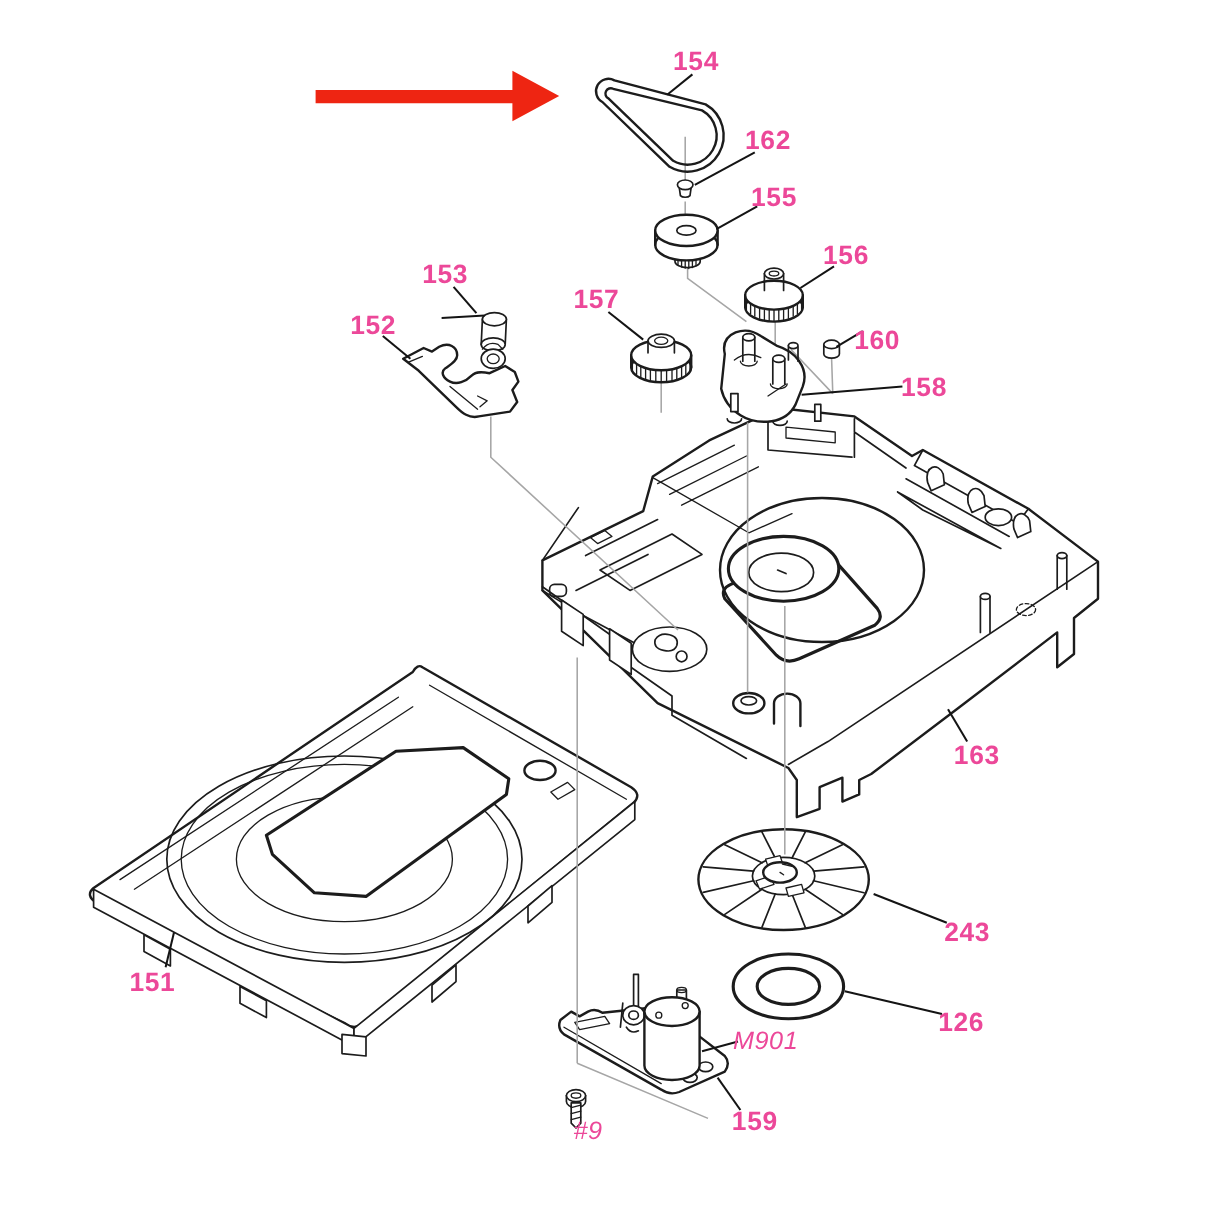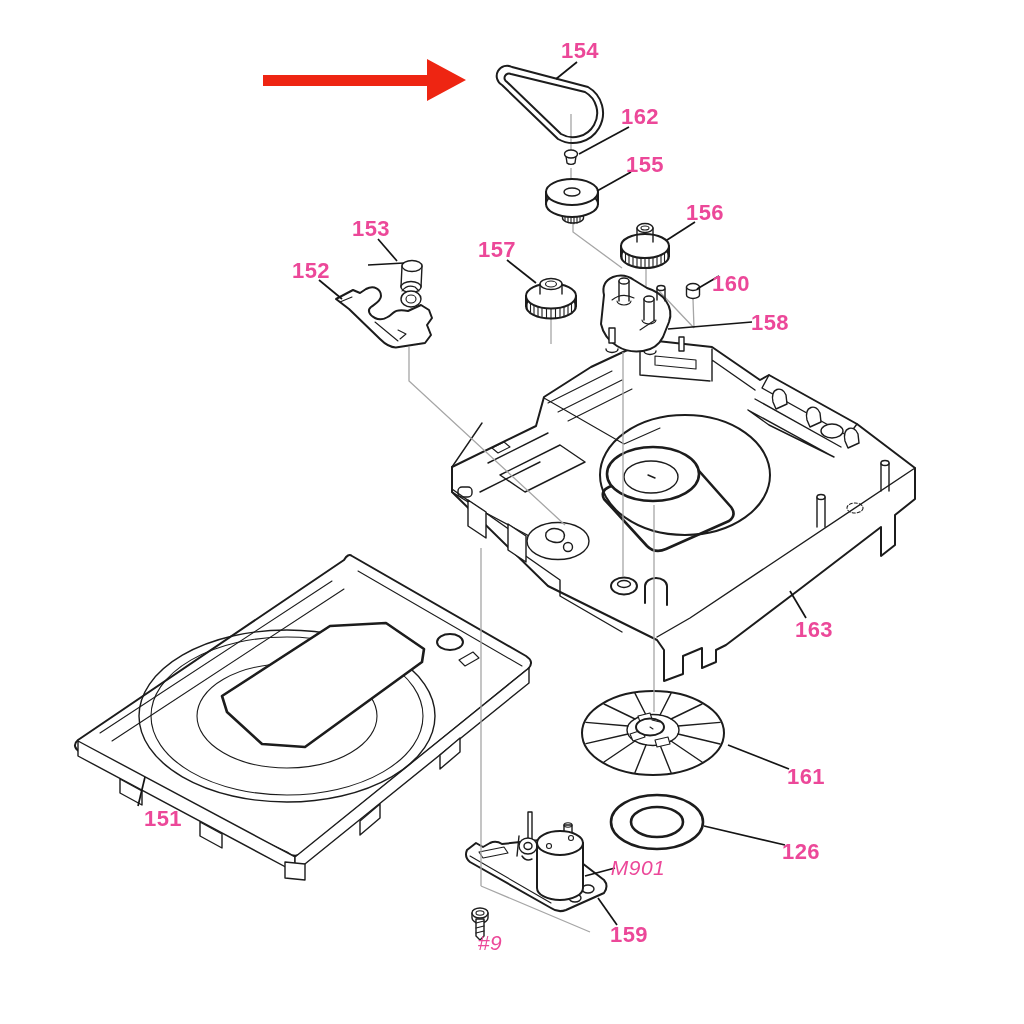--- a/index.html
+++ b/index.html
@@ -253,30 +253,30 @@
         <line x1="629" y1="127" x2="579" y2="154"></line>
         <line x1="806" y1="618" x2="790" y2="591"></line>
         <line x1="785" y1="845" x2="704" y2="826"></line>
         <line x1="615" y1="868" x2="585" y2="876"></line>
       </g>
 
   <polygon points="263,75 427,75 427,59 466,80 427,101 427,86 263,86" fill="#ee2512"></polygon>
 </svg>
 
 <div class="labels-layer">
-      <div class="part-label" style="left: 127px; top: 819px; margin-left: 36px;">151</div>
+      <div class="part-label" style="left: 127px; top: 819px;">151</div>
       <div class="part-label" style="left: 311px; top: 271px;">152</div>
       <div class="part-label" style="left: 371px; top: 229px;">153</div>
       <div class="part-label" style="left: 580px; top: 51px;">154</div>
       <div class="part-label" style="left: 645px; top: 165px; text-align: right;">155</div>
       <div class="part-label" style="left: 705px; top: 213px;">156</div>
       <div class="part-label" style="left: 497px; top: 250px;">157</div>
       <div class="part-label" style="left: 770px; top: 323px;">158</div>
       <div class="part-label" style="left: 629px; top: 935px;">159</div>
       <div class="part-label" style="left: 731px; top: 284px;">160</div>
-      <div class="part-label" style="left: 806px; top: 777px;">161</div>
+      <div class="part-label" style="left: 806px; top: 777px;">243</div>
       <div class="part-label" style="left: 640px; top: 117px;">162</div>
       <div class="part-label" style="left: 814px; top: 630px;">163</div>
       <div class="part-label" style="left: 801px; top: 852px;">126</div>
       <div class="part-label italic" style="left: 638px; top: 868px; text-align: right;">M901</div>
       <div class="part-label italic" style="left: 490px; top: 943px;">#9</div>
     </div>
 </div>
 
 </body></html>

